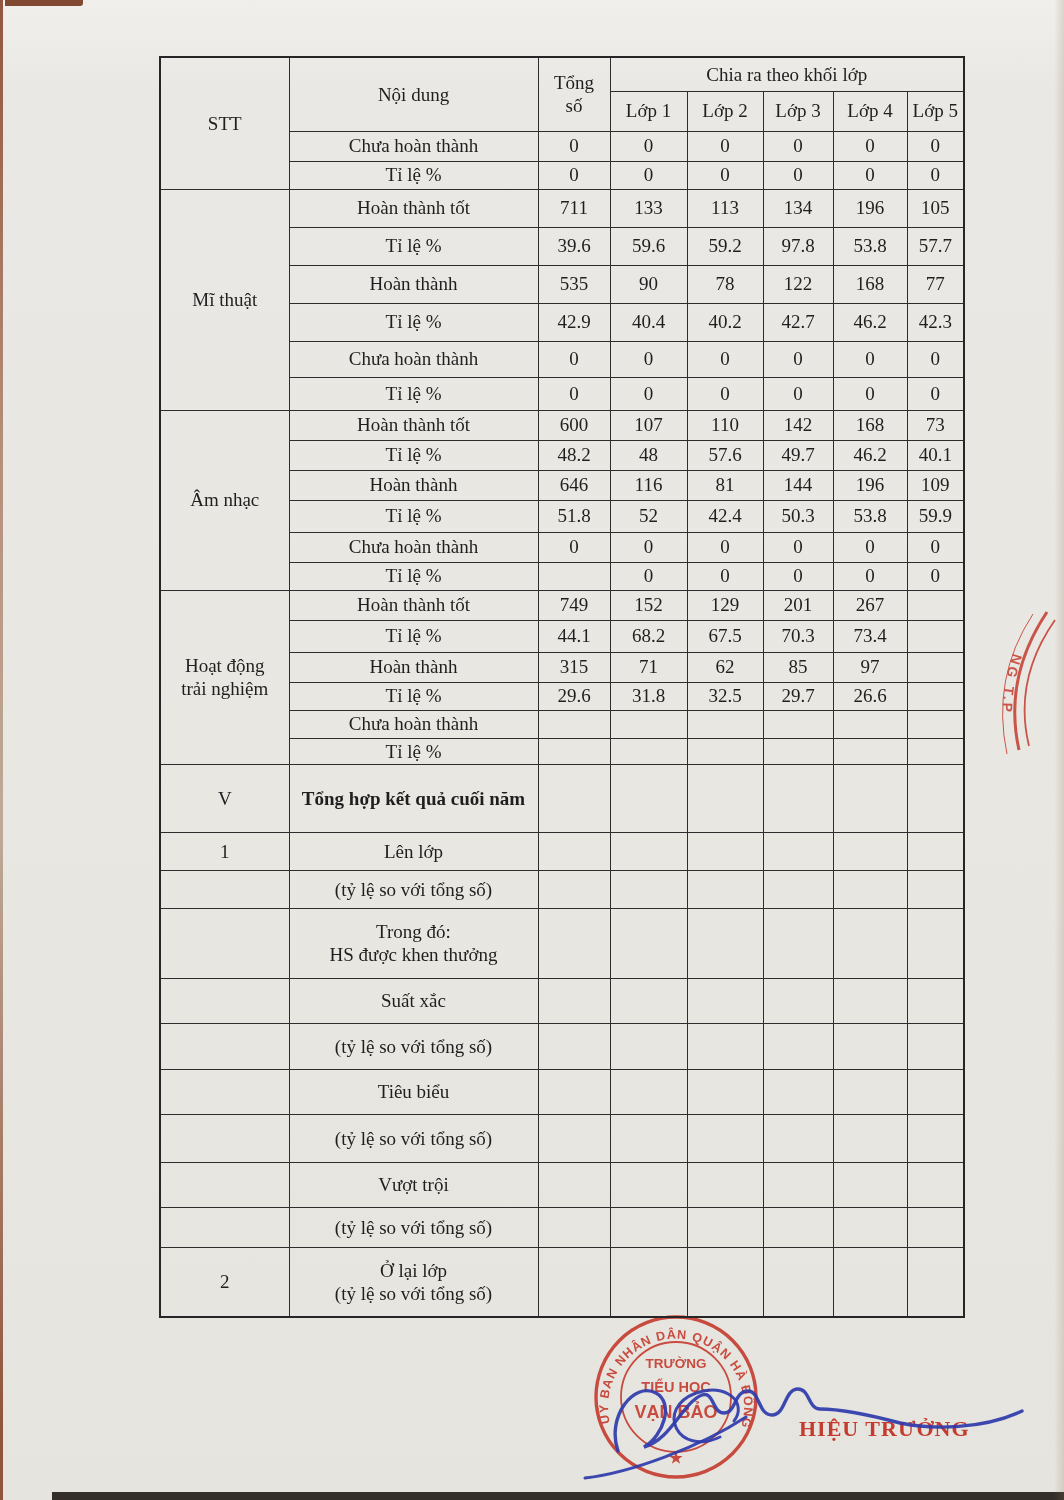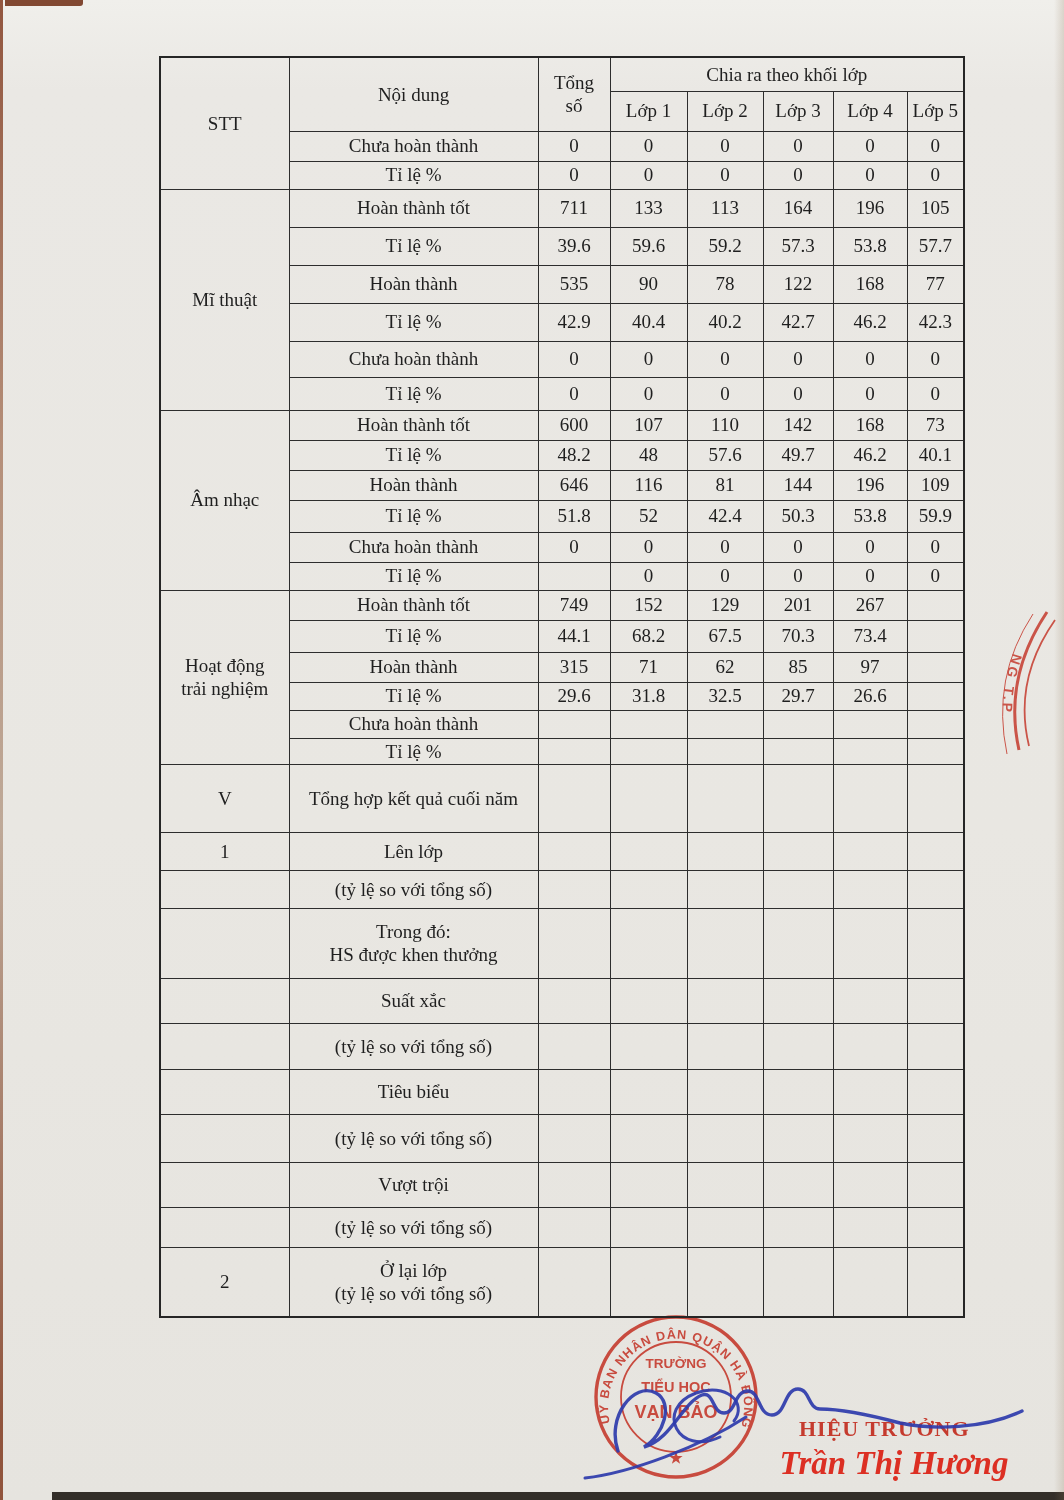--- a/index.html
+++ b/index.html
@@ -14,21 +14,21 @@
   .edge-right{position:absolute;right:0;top:0;width:10px;height:100%;
               background:linear-gradient(90deg,rgba(150,130,100,0) 0%,rgba(140,115,85,.22) 100%);z-index:6;}
 
   
   table.report{position:absolute;left:159px;top:56px;border-collapse:collapse;table-layout:fixed;z-index:2;}
   table.report td{border:1.6px solid #2d2d2d;font-size:19px;color:#1f1f1f;text-align:center;
                   vertical-align:middle;padding:1px 4px;line-height:1.22;overflow:hidden;}
   table.report{border:2.2px solid #262626;}
   td.l{text-align:left;padding-left:8px;}
   td.i{}
-  td.b{font-weight:normal;}
+  td.b{font-weight:bold;}
   td.pre{white-space:pre-line;}
   td.big{font-size:21px;}
 
   
   .date-line{position:absolute;left:595px;top:1326px;width:345px;text-align:center;
              font-size:20px;color:#26251f;z-index:3;}
   .date-line .place{font-style:italic;}
   .signer-title{position:absolute;left:595px;top:1352px;width:345px;text-align:center;
                 font-size:21px;font-weight:bold;color:#211f1a;letter-spacing:.5px;z-index:3;}
   .principal-title{position:absolute;left:799px;top:1416px;font-size:22px;font-weight:bold;
@@ -98,30 +98,30 @@
           <td>0</td>
           <td>0</td>
           <td>0</td>
         </tr>
         <tr style="height: 38px;">
           <td rowspan="6" class="big">Mĩ thuật</td>
           <td class="l">Hoàn thành tốt</td>
           <td>711</td>
           <td>133</td>
           <td>113</td>
-          <td>164</td>
+          <td>134</td>
           <td>196</td>
           <td>105</td>
         </tr>
         <tr style="height: 38px;">
           <td class="l i">Tỉ lệ %</td>
           <td>39.6</td>
           <td>59.6</td>
           <td>59.2</td>
-          <td>57.3</td>
+          <td>97.8</td>
           <td>53.8</td>
           <td>57.7</td>
         </tr>
         <tr style="height: 38px;">
           <td class="l">Hoàn thành</td>
           <td>535</td>
           <td>90</td>
           <td>78</td>
           <td>122</td>
           <td>168</td>
@@ -399,15 +399,14 @@
     <text x="84" y="105" text-anchor="middle" font-size="18">VẠN BẢO</text>
   </svg>
 
   <svg class="signature" width="480" height="145" viewBox="0 0 480 145">
     <path stroke-width="3.4" d="M58,96 C 46,62 74,26 96,38 C 114,48 104,80 84,92 C 112,84 122,48 142,40 C 154,36 152,58 164,58 C 176,58 174,36 188,36 C 200,36 198,60 212,60 C 226,60 224,34 238,34 C 250,34 248,54 260,54 C 282,54 310,60 340,68 C 372,75 424,74 462,56"></path>
     <path stroke-width="3" d="M160,82 C 118,102 94,54 136,38 C 166,27 188,48 174,66"></path>
     <path stroke-width="3" d="M25,123 C 70,118 140,92 186,62"></path>
   </svg>
 
   <div class="principal-title">HIỆU TRƯỞNG</div>
-  <div class="principal-name">Trần Thị Hương</div>
 
 </div>
 
 </body></html>

